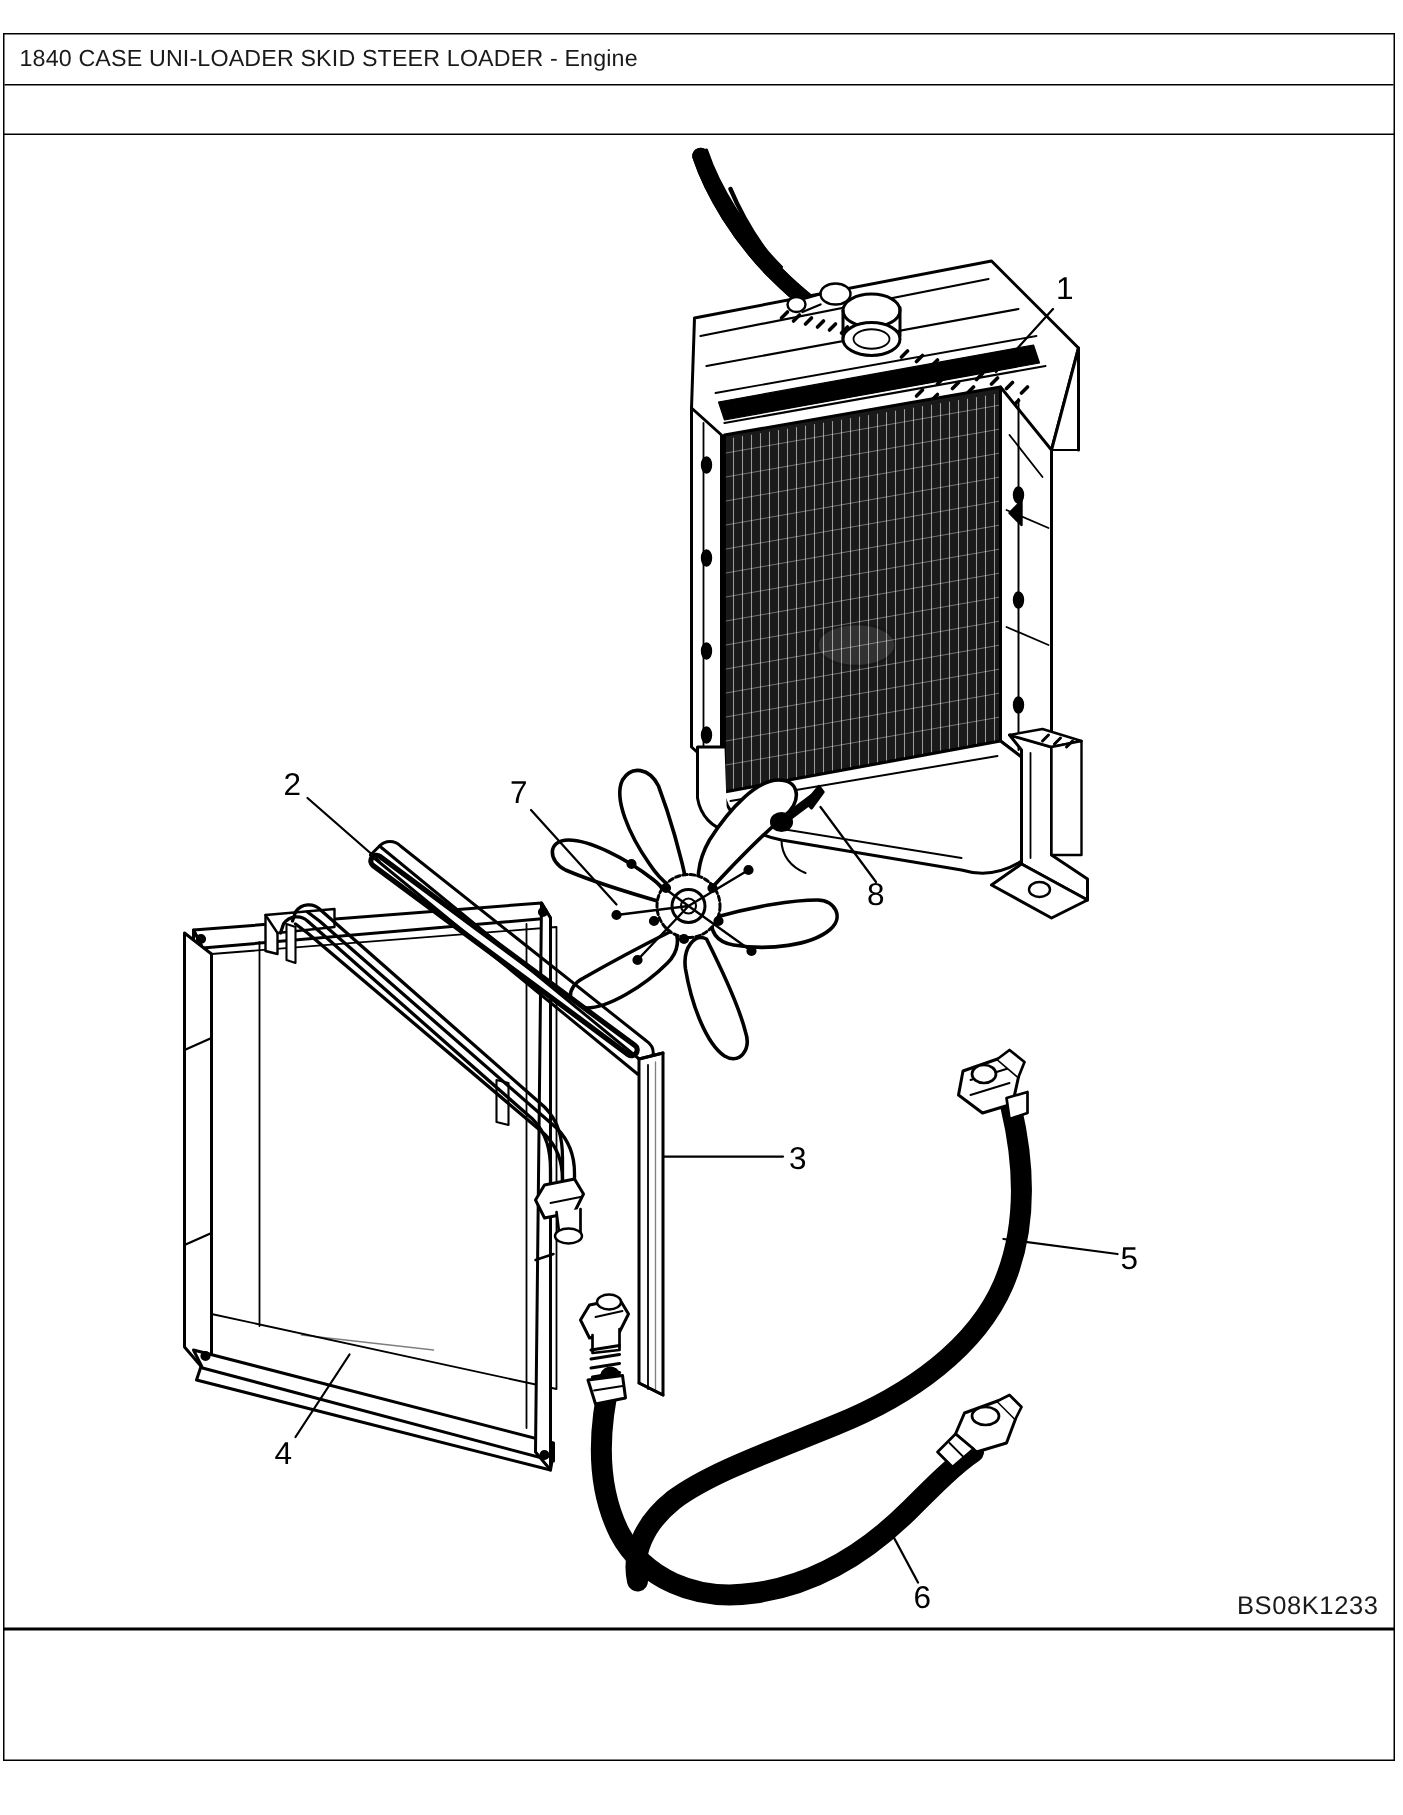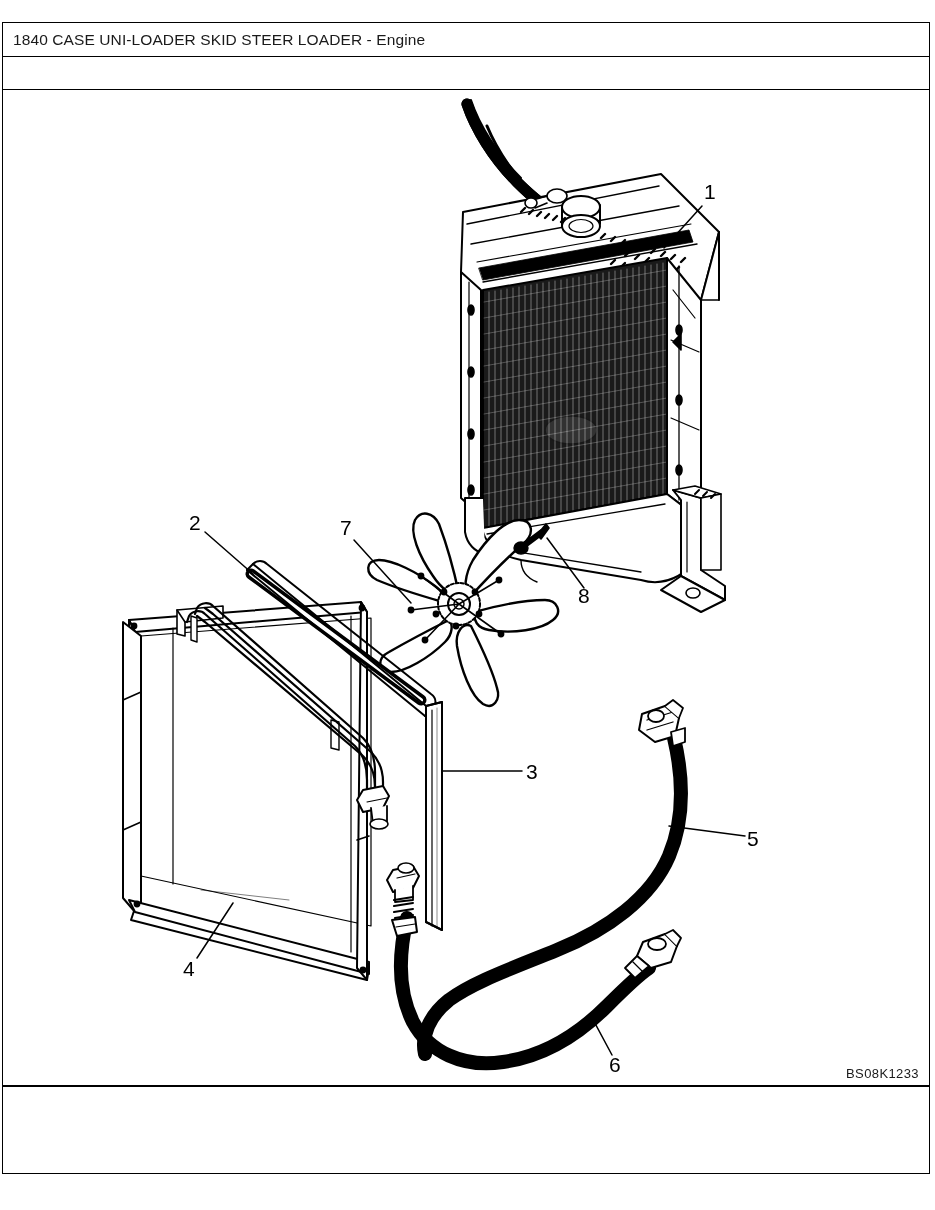--- a/index.html
+++ b/index.html
@@ -76,21 +76,21 @@
     height: 88px;
     border: 1.5px solid #000;
     box-sizing: border-box;
     background: #fff;
   }
 
   .ref-code {
     position: absolute;
     right: 10px;
     bottom: 4px;
-    font-size: 13px;
+    font-size: 17px;
     letter-spacing: 0.4px;
     color: #1a1a1a;
     font-family: "Liberation Sans", sans-serif;
   }
 
   svg.art {
     position: absolute;
     left: 0; top: 0;
   }
   .callout-num {

